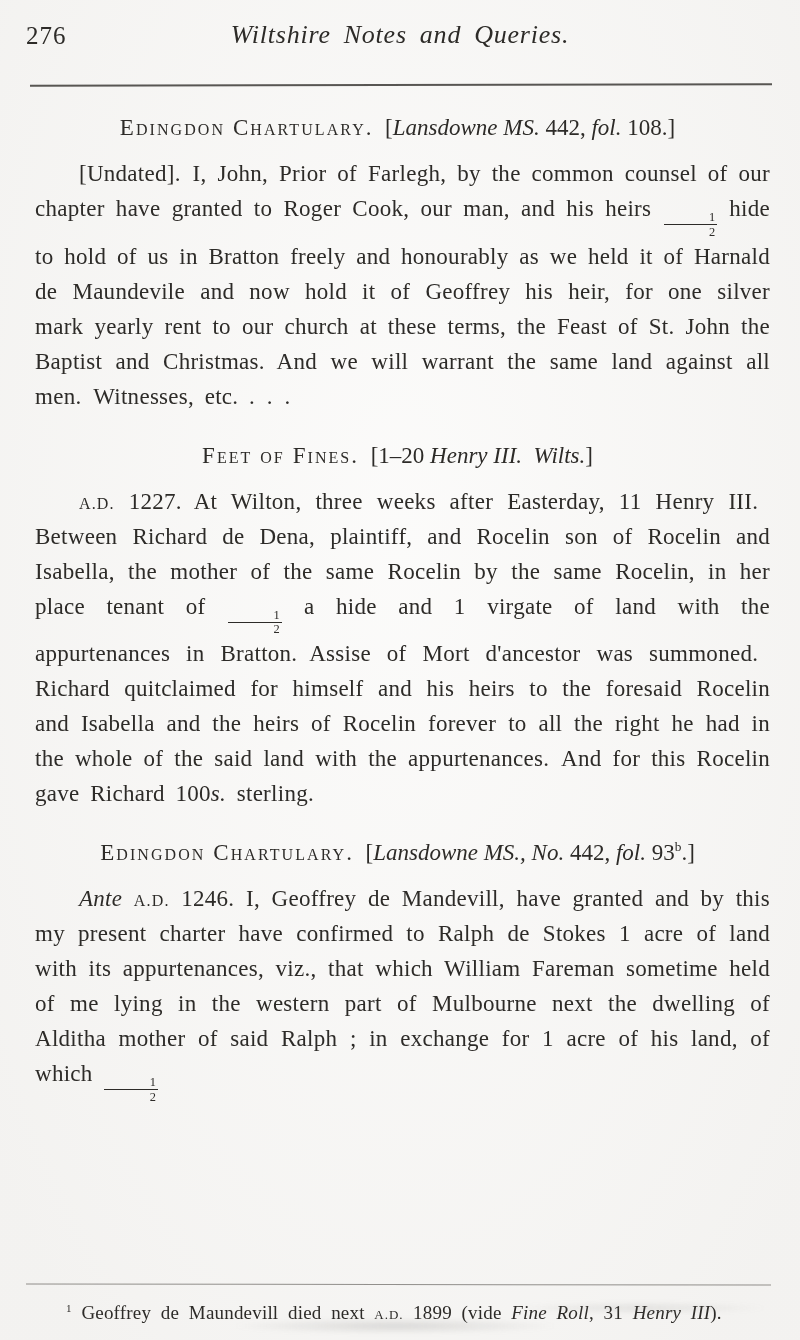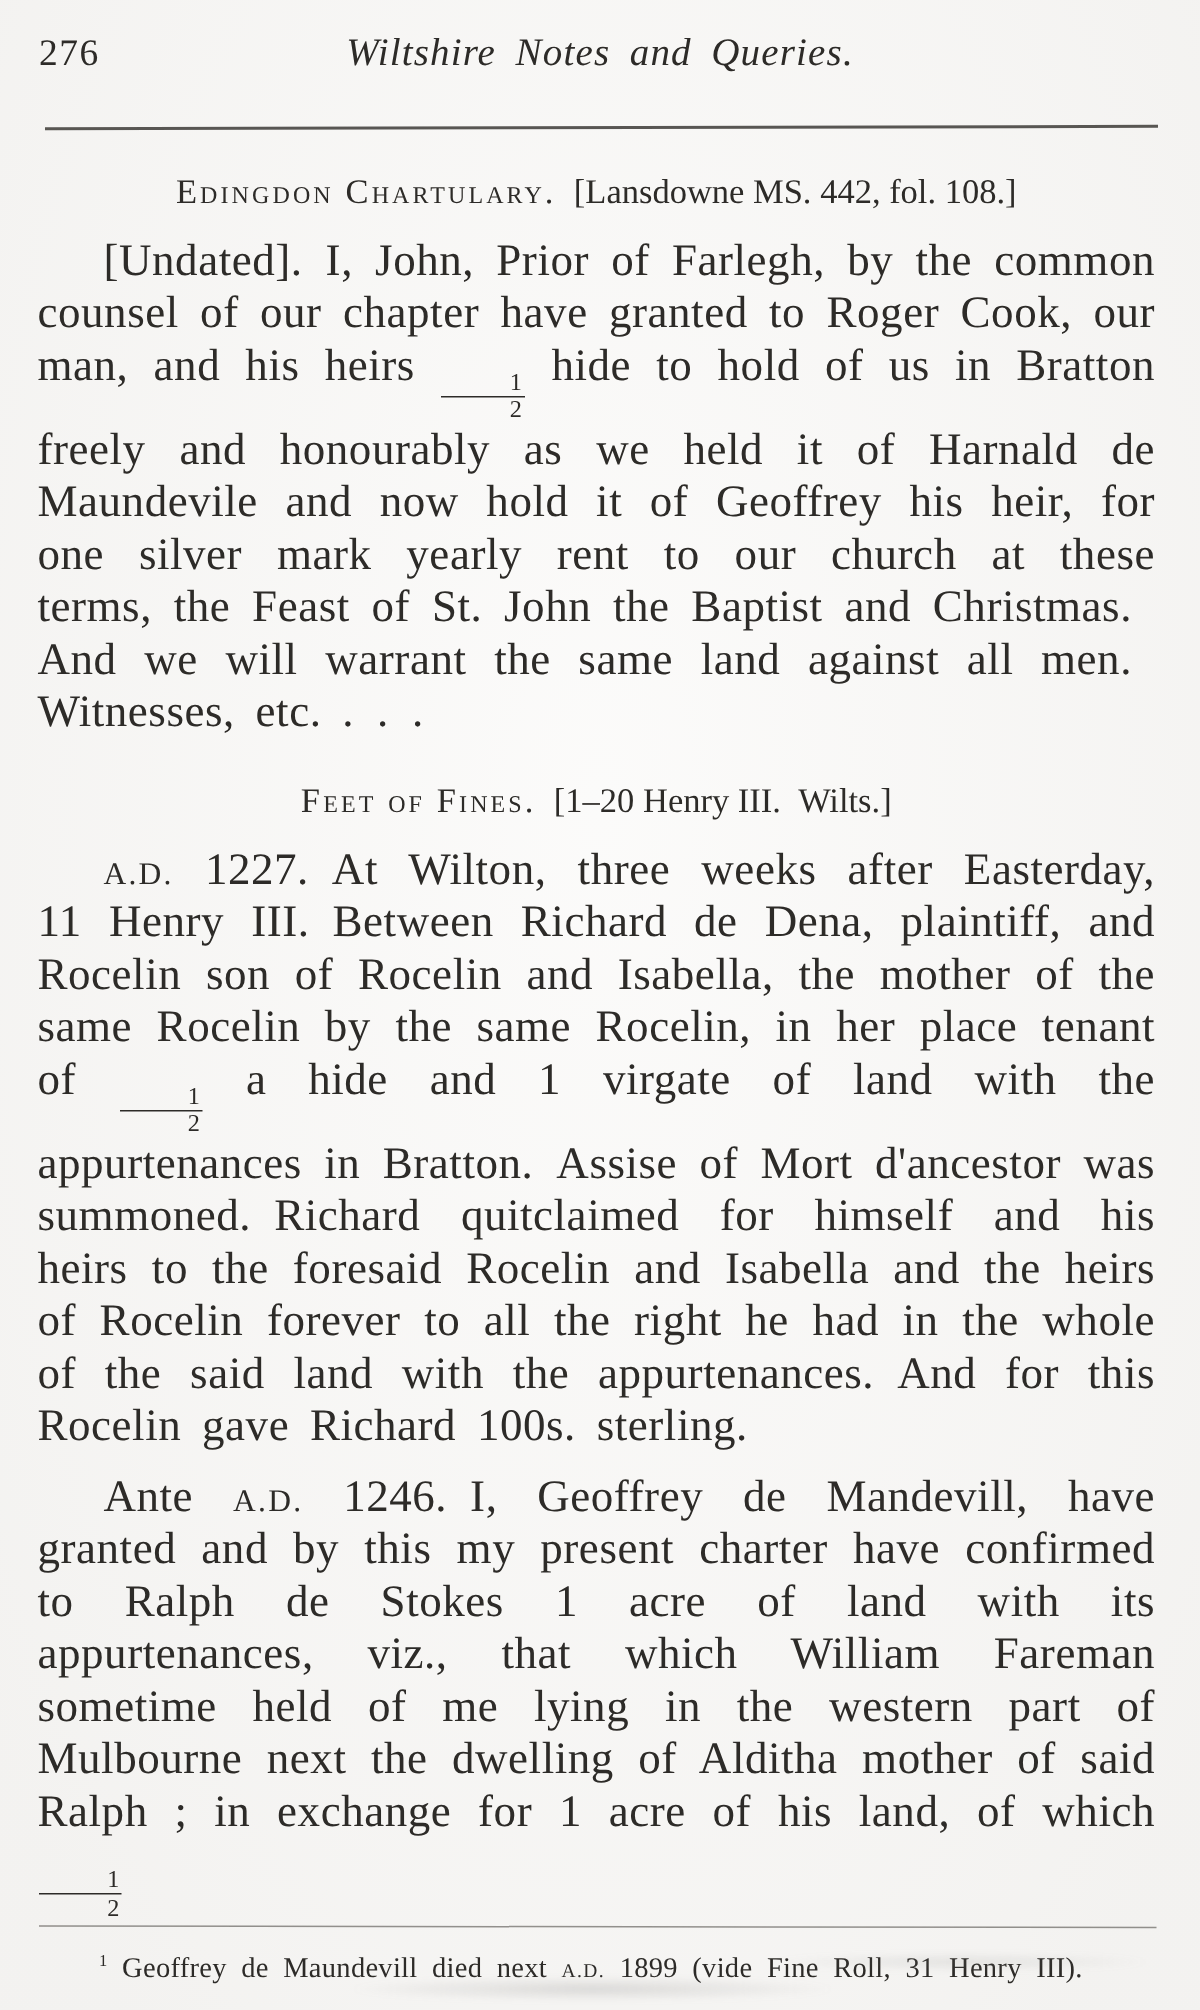--- a/index.html
+++ b/index.html
@@ -50,34 +50,34 @@
     margin: 9px 0 0 0;
     text-align: center;
     font-weight: normal;
     font-style: italic;
     font-size: 24px;
     line-height: 32px;
     letter-spacing: 0.02em;
     word-spacing: 0.12em;
   }
   .par {
-    margin: 12px 0 0 0;
-    font-size: 30px;
+    margin: 12px 0 0 10px;
+    font-size: 23px;
     line-height: 35px;
     text-align: justify;
     text-align-last: left;
     text-indent: 44px;
     letter-spacing: 0.012em;
     word-spacing: 0.2em;
   }
 
   
   .seg-sc { font-variant-caps: small-caps; letter-spacing: 0.09em; }
   .seg-asc { font-variant-caps: all-small-caps; letter-spacing: 0.05em; }
-  .seg-i { }
+  .seg-i { font-style: italic; }
   .seg-sup { font-size: 0.58em; vertical-align: super; line-height: 0; }
   .frac {
     display: inline-flex; flex-direction: column; align-items: center;
     vertical-align: -0.42em; line-height: 1.02;
     font-size: 0.54em; margin: 0 1px;
   }
   .frac .num { border-bottom: 1.4px solid currentColor; padding: 0 1.5px 0.5px; }
   .frac .den { padding-top: 0.5px; }
 
   
@@ -135,20 +135,21 @@
 
     <section>
       <h2 class="sec-head"><span class="seg-sc">Feet of Fines.</span><span> [1–20 </span><span class="seg-i">Henry III. Wilts.</span><span>]</span></h2>
       <p class="par"><span class="seg-asc">A.D.</span><span> 1227. At Wilton, three weeks after Easterday, 11 Henry III. Between Richard de Dena, plaintiff, and Rocelin son of Rocelin and Isabella, the mother of the same Rocelin by the same Rocelin, in her place tenant of </span><span class="frac">
             <span class="num">1</span>
             <span class="den">2</span>
           </span><span> a hide and 1 virgate of land with the appurtenances in Bratton. Assise of Mort d'ancestor was summoned. Richard quitclaimed for himself and his heirs to the foresaid Rocelin and Isabella and the heirs of Rocelin forever to all the right he had in the whole of the said land with the appurtenances. And for this Rocelin gave Richard 100</span><span class="seg-i">s.</span><span> sterling.</span></p>
     </section>
 
     <section>
+      <h2 class="sec-head"><span class="seg-sc">Edingdon Chartulary.</span><span> [</span><span class="seg-i">Lansdowne MS., No.</span><span> 442, </span><span class="seg-i">fol.</span><span> 93</span><span class="seg-sup">b</span><span>.]</span></h2>
       <p class="par"><span class="seg-i">Ante</span><span> </span><span class="seg-asc">A.D.</span><span> 1246. I, Geoffrey de Mandevill, have granted and by this my present charter have confirmed to Ralph de Stokes 1 acre of land with its appurtenances, viz., that which William Fareman sometime held of me lying in the western part of Mulbourne next the dwelling of Alditha mother of said Ralph ; in exchange for 1 acre of his land, of which </span><span class="frac">
             <span class="num">1</span>
             <span class="den">2</span>
           </span></p>
     </section>
 
   </main>
 
   <footer class="footnote-block">
     <div class="foot-rule"></div>

